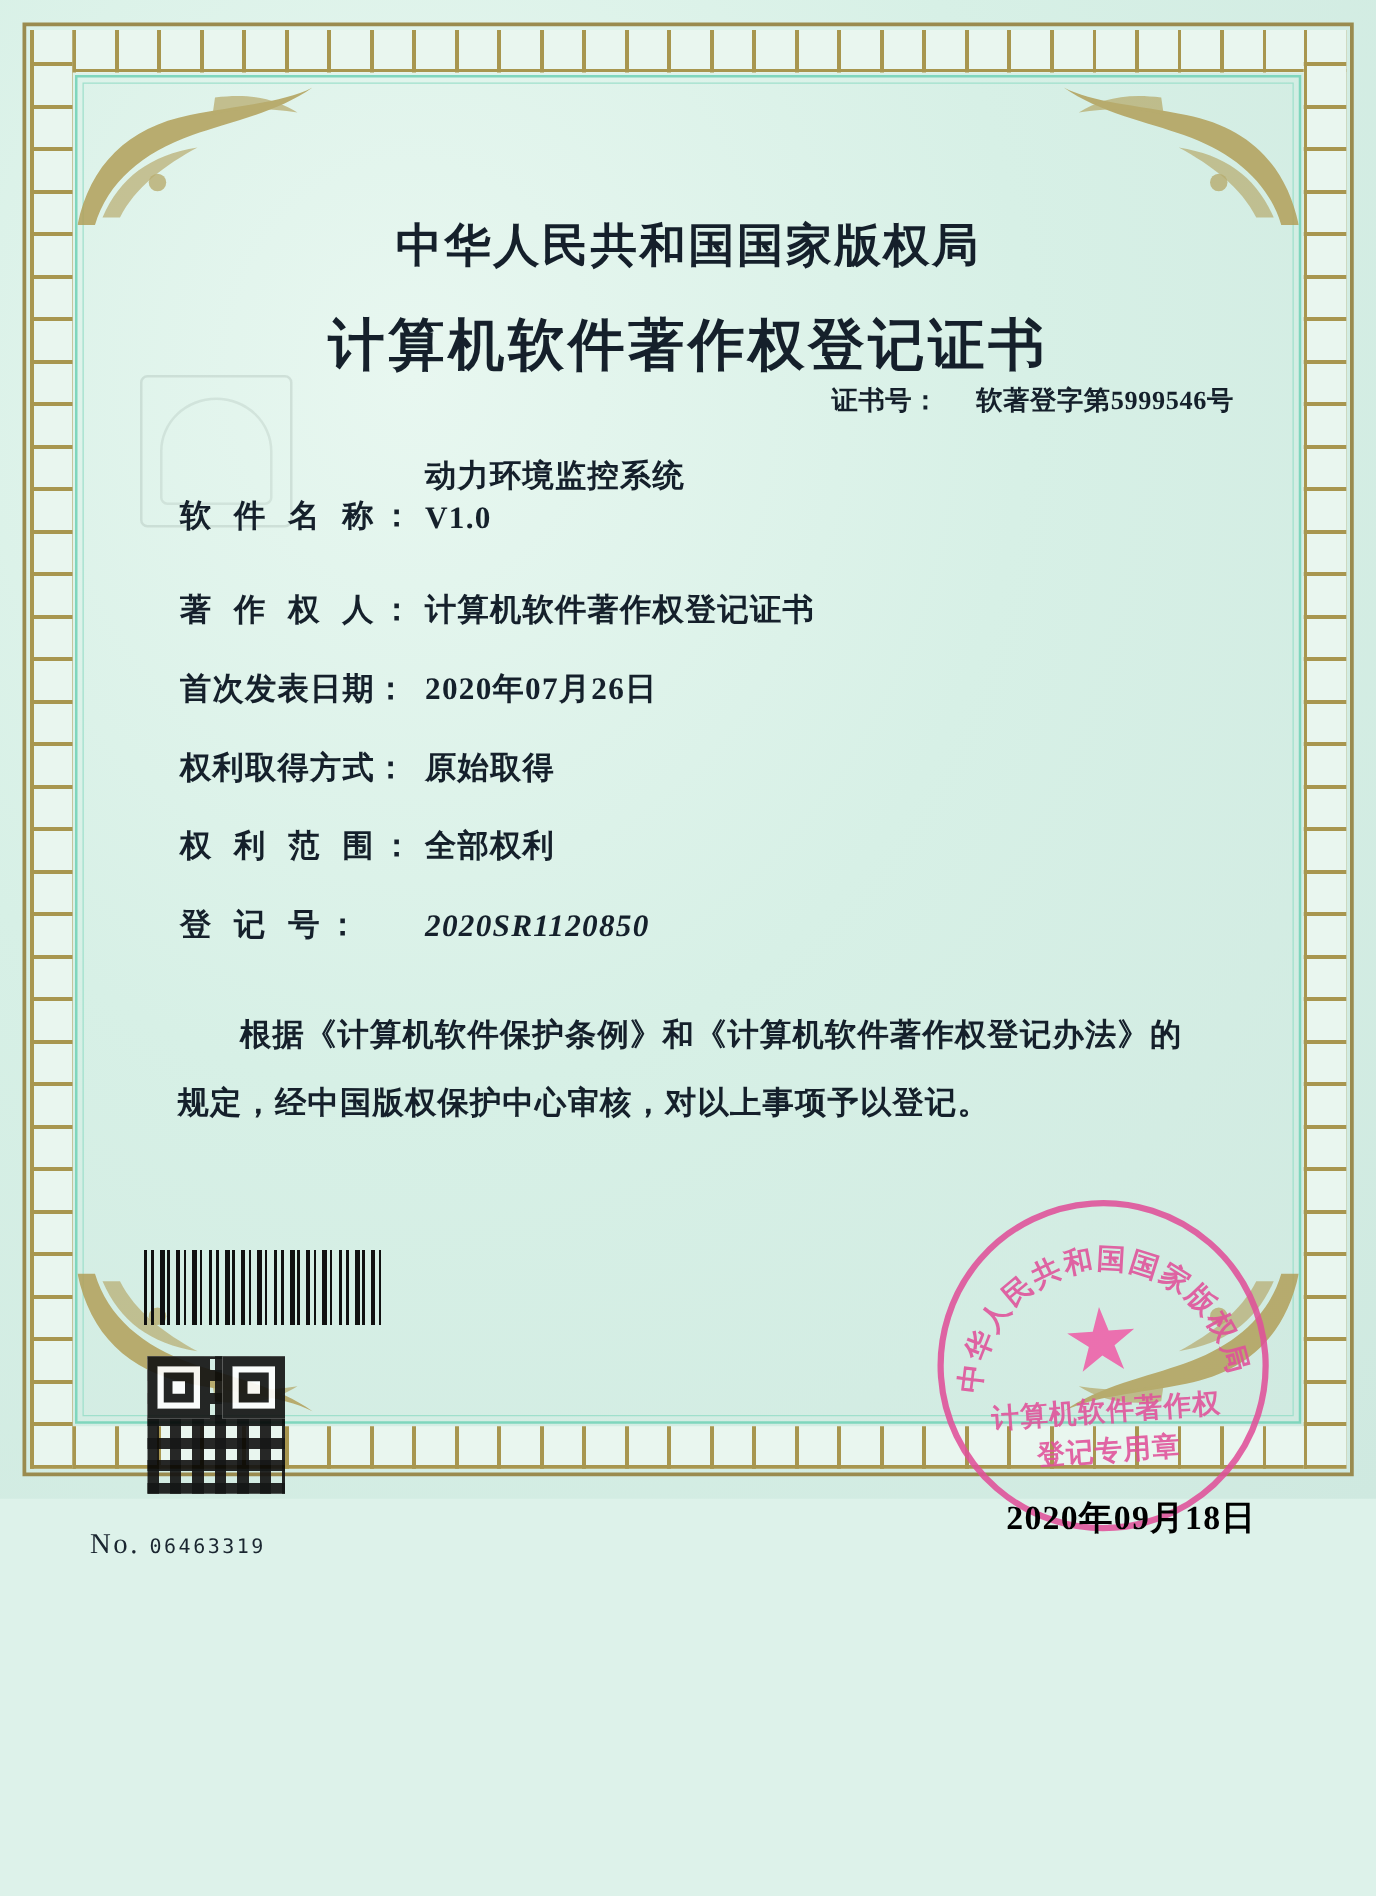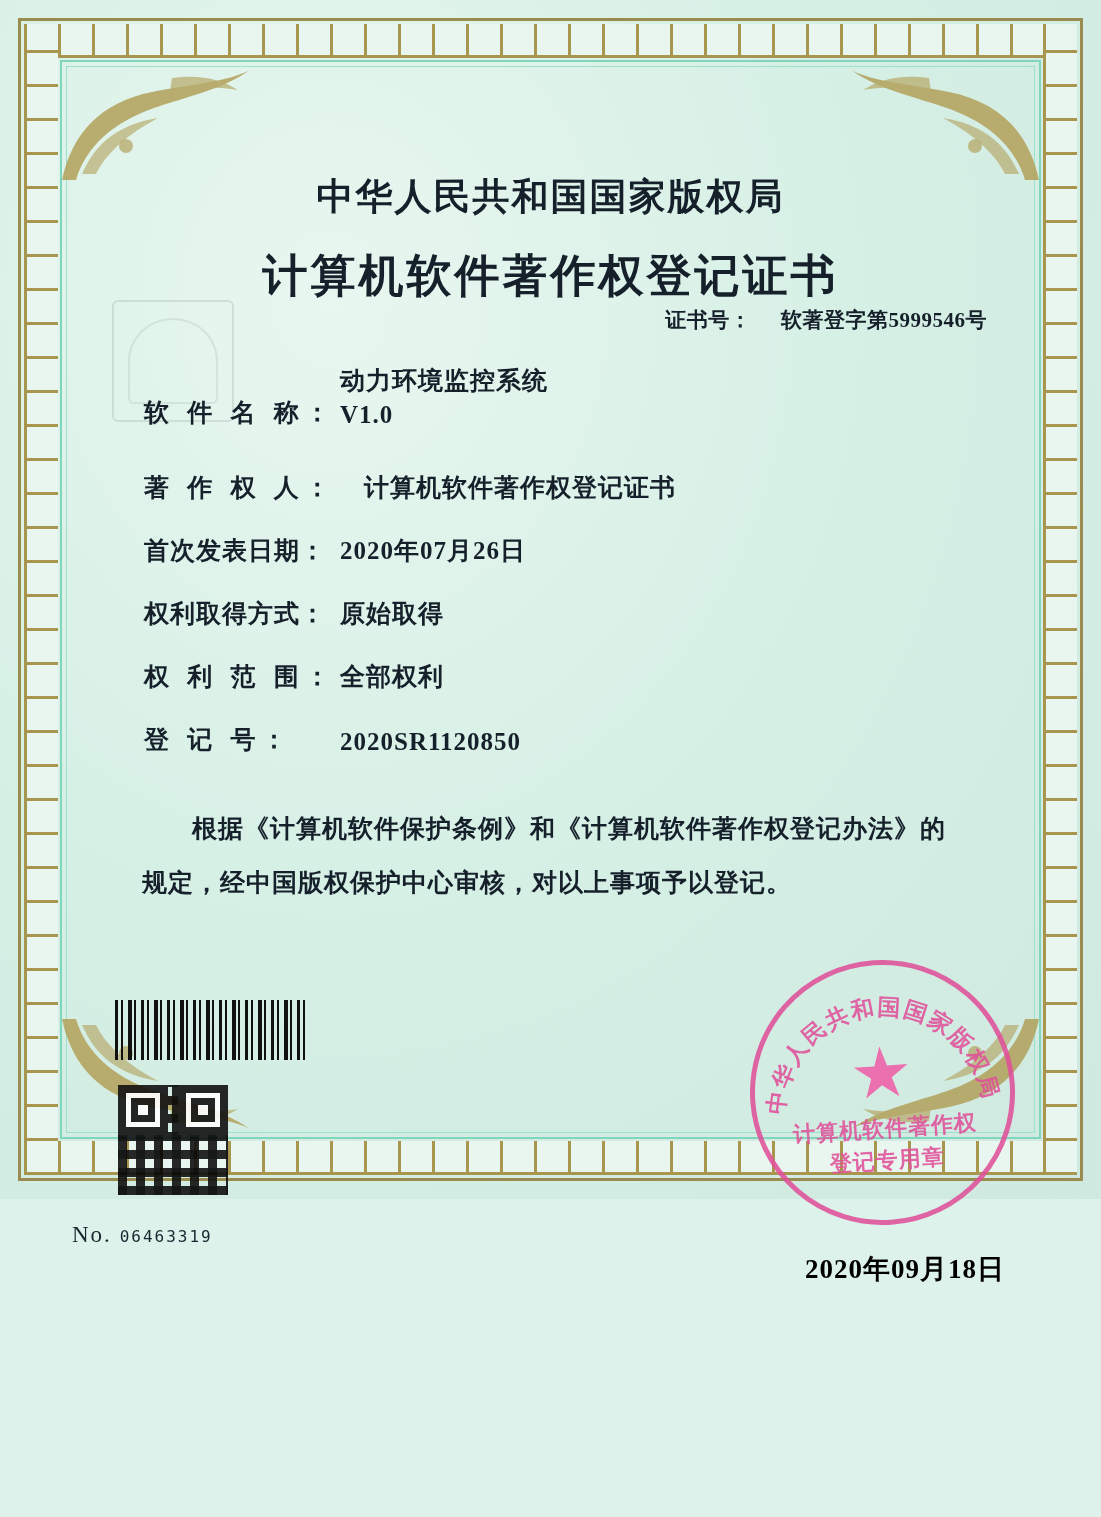--- a/index.html
+++ b/index.html
@@ -101,28 +101,28 @@
     width:196px;
     flex:0 0 196px;
     letter-spacing:6px;
   }
   .field .lbl.tight{letter-spacing:1px;}
   .field .val{
     flex:1;
     letter-spacing:1px;
     font-weight:600;
   }
-  .field .val.mono{font-family:"Liberation Serif",serif;}
+  .field .val.mono{font-family:"Liberation Serif",serif;font-style:italic;}
   .sub-line{
     font-size:25px;
     margin-top:4px;
     letter-spacing:1px;
   }
   .gap-big{margin-top:52px;}
-  .gap-mid{margin-top:42px;gap:24px;}
+  .gap-mid{margin-top:42px;}
 
   .para{
     font-size:25px;
     line-height:54px;
     margin-top:46px;
     padding-left:46px;
     padding-right:10px;
     letter-spacing:1px;
     font-weight:600;
   }
@@ -186,21 +186,21 @@
   }
   .seal-arc{
     position:absolute;left:0;top:0;width:255px;height:255px;
   }
   .seal-arc text{
     font-family:"DejaVu Serif",serif;
     font-size:23px;font-weight:700;fill:#e0519a;
     letter-spacing:2px;
   }
   .issue-date{
-    position:absolute;right:96px;top:1251px;
+    position:absolute;right:96px;top:1196px;
     font-size:27px;font-weight:700;letter-spacing:1px;
   }
   
   .watermark{
     position:absolute;left:112px;top:300px;
     width:118px;height:118px;
     border:2px solid rgba(150,170,160,.28);
     border-radius:6px;
   }
   .watermark::after{

